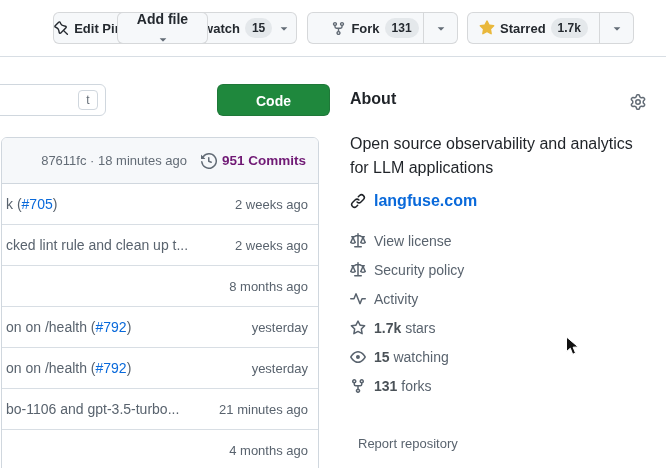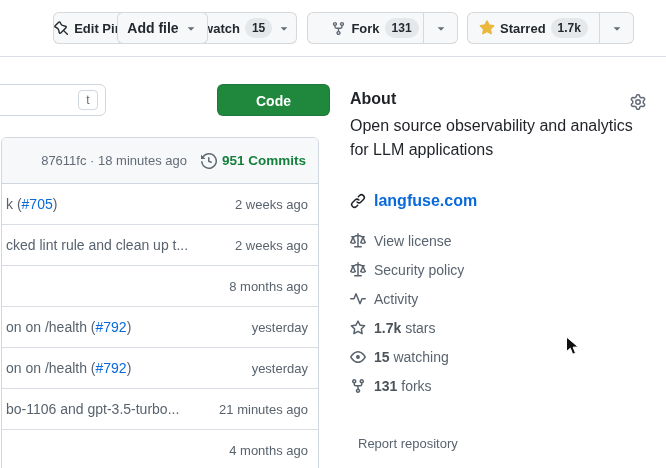--- a/index.html
+++ b/index.html
@@ -45,33 +45,33 @@
   .code-btn .caret-ico { color:#fff; }
 
   
   .file-table { position:absolute; left:1px; top:137px; width:318px; height:340px;
     border:1px solid #d0d7de; border-radius:6px 6px 0 0; background:#fff; overflow:hidden; }
   .table-head { height:46px; background:#f6f8fa; border-bottom:1px solid #d0d7de;
     display:flex; align-items:center; justify-content:flex-end; gap:14px; padding:0 12px; }
   .head-commit { font-size:13px; color:#636c76; white-space:nowrap; }
   .head-commit a { color:#636c76; text-decoration:none;margin-top:34px; }
   .commits-link { display:flex; align-items:center; gap:5px; font-size:13.5px; font-weight:700;
-    color:#15803d; text-decoration:none; cursor:pointer; white-space:nowrap; }
+    color:#701a75; text-decoration:none; cursor:pointer; white-space:nowrap; }
   .commits-link .oct { color:#636c76; }
   .file-row { height:41px; border-bottom:1px solid #d8dee4;
     display:flex; align-items:center; justify-content:space-between; padding:0 10px 0 4px; }
   .file-row .msg { font-size:14px; color:#59636e; white-space:nowrap; overflow:hidden; }
   .file-row .msg a { color:#0969da; text-decoration:none; cursor:pointer; }
   .file-row .time { font-size:13px; color:#59636e; white-space:nowrap; margin-left:12px; }
 
   
   .about { position:absolute; left:350px; top:84px; width:296px; height:384px; }
   .about-title { position:absolute; left:0; top:6px; font-size:16px; font-weight:700; color:#1f2328; }
   .about-gear { position:absolute; right:0; top:8px; color:#636c76; cursor:pointer; }
-  .about-desc { position:absolute; left:0; top:30px; width:296px;
+  .about-desc { position:absolute; left:0; top:48px; width:296px;
     font-size:16px; line-height:24px; color:#1f2328; }
   .about-site { position:absolute; left:0; top:108px; display:flex; align-items:center; gap:8px;
     text-decoration:none; cursor:pointer; }
   .about-site .oct { color:#1f2328; }
   .about-site .site-label { font-size:16px; font-weight:700; color:#0969da; }
   .about-list { position:absolute; left:0; top:142px; width:296px; }
   .about-item { height:29px; display:flex; align-items:center; gap:8px;
     font-size:14px; color:#59636e; text-decoration:none; cursor:pointer; }
   .about-item .oct { color:#59636e; }
   .about-item .cnt { font-weight:700; color:#4b5258; }
@@ -179,21 +179,21 @@
           <use href="#icon-caret"></use>
         </svg>
     </div>
   </div>
 </div>
 
 <div class="goto-input">
   <span class="kbd-hint">t</span>
 </div>
 
-<button class="gh-btn addfile-btn" style="font-size:14px;">
+<button class="gh-btn addfile-btn" style="font-size:14px;flex-direction:column;">
   <span>Add file</span>
   <svg class="oct caret-ico" width="14" height="14">
       <use href="#icon-caret"></use>
     </svg>
 </button>
 
 <button class="code-btn">
   <svg class="oct" width="16" height="16">
       <use href="#icon-code"></use>
     </svg>

